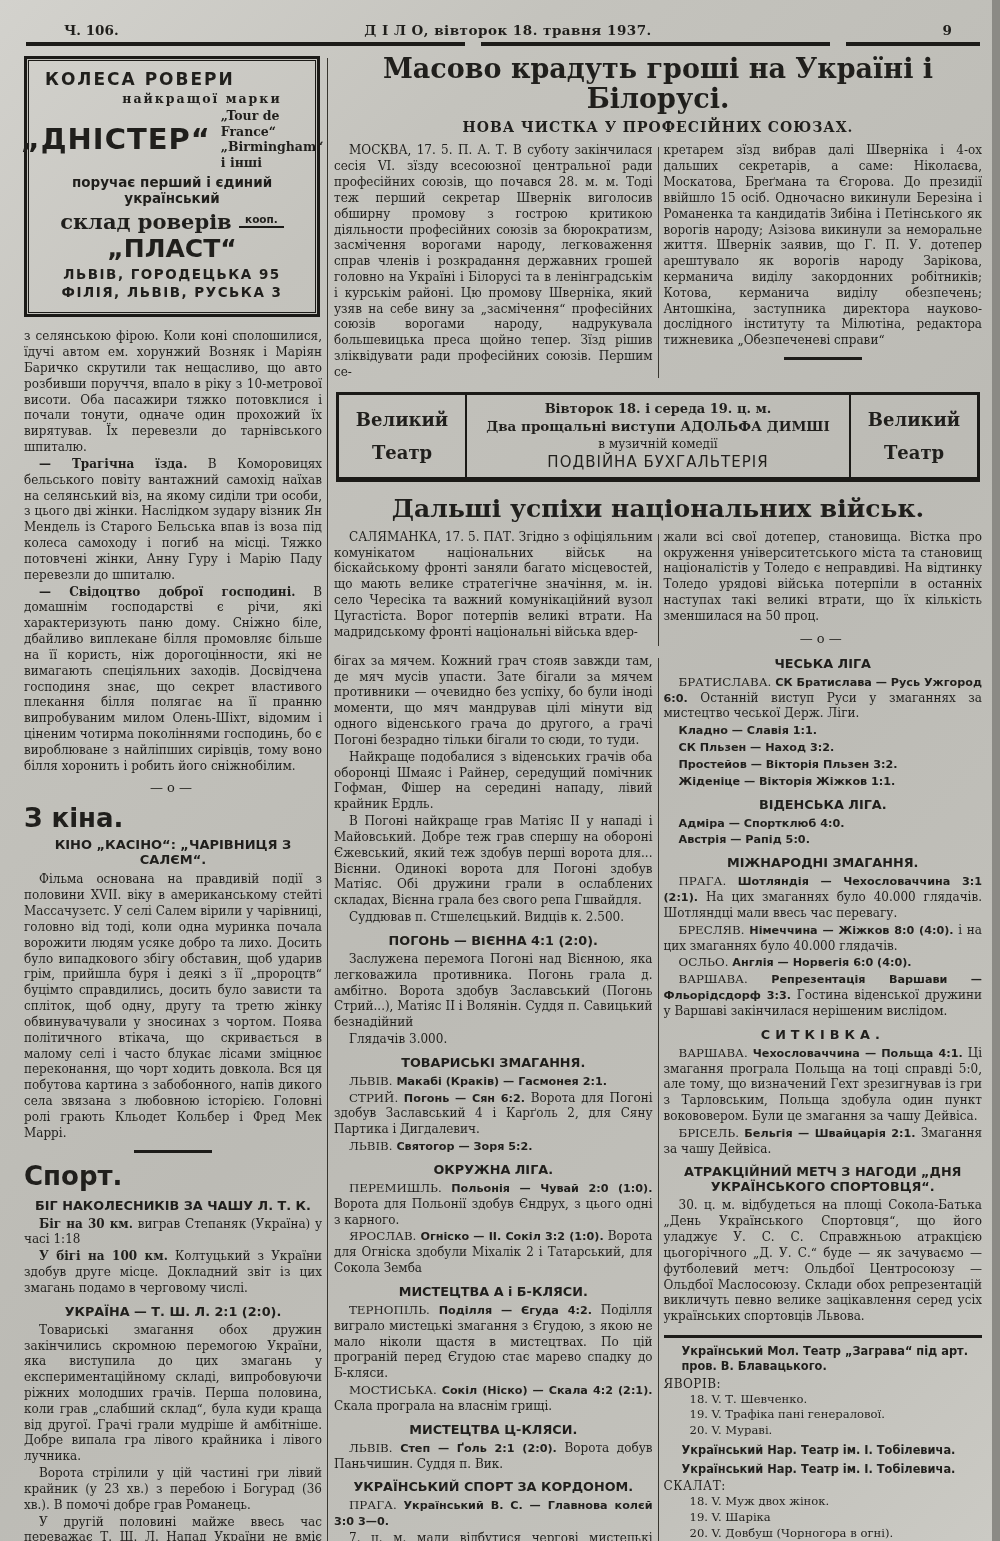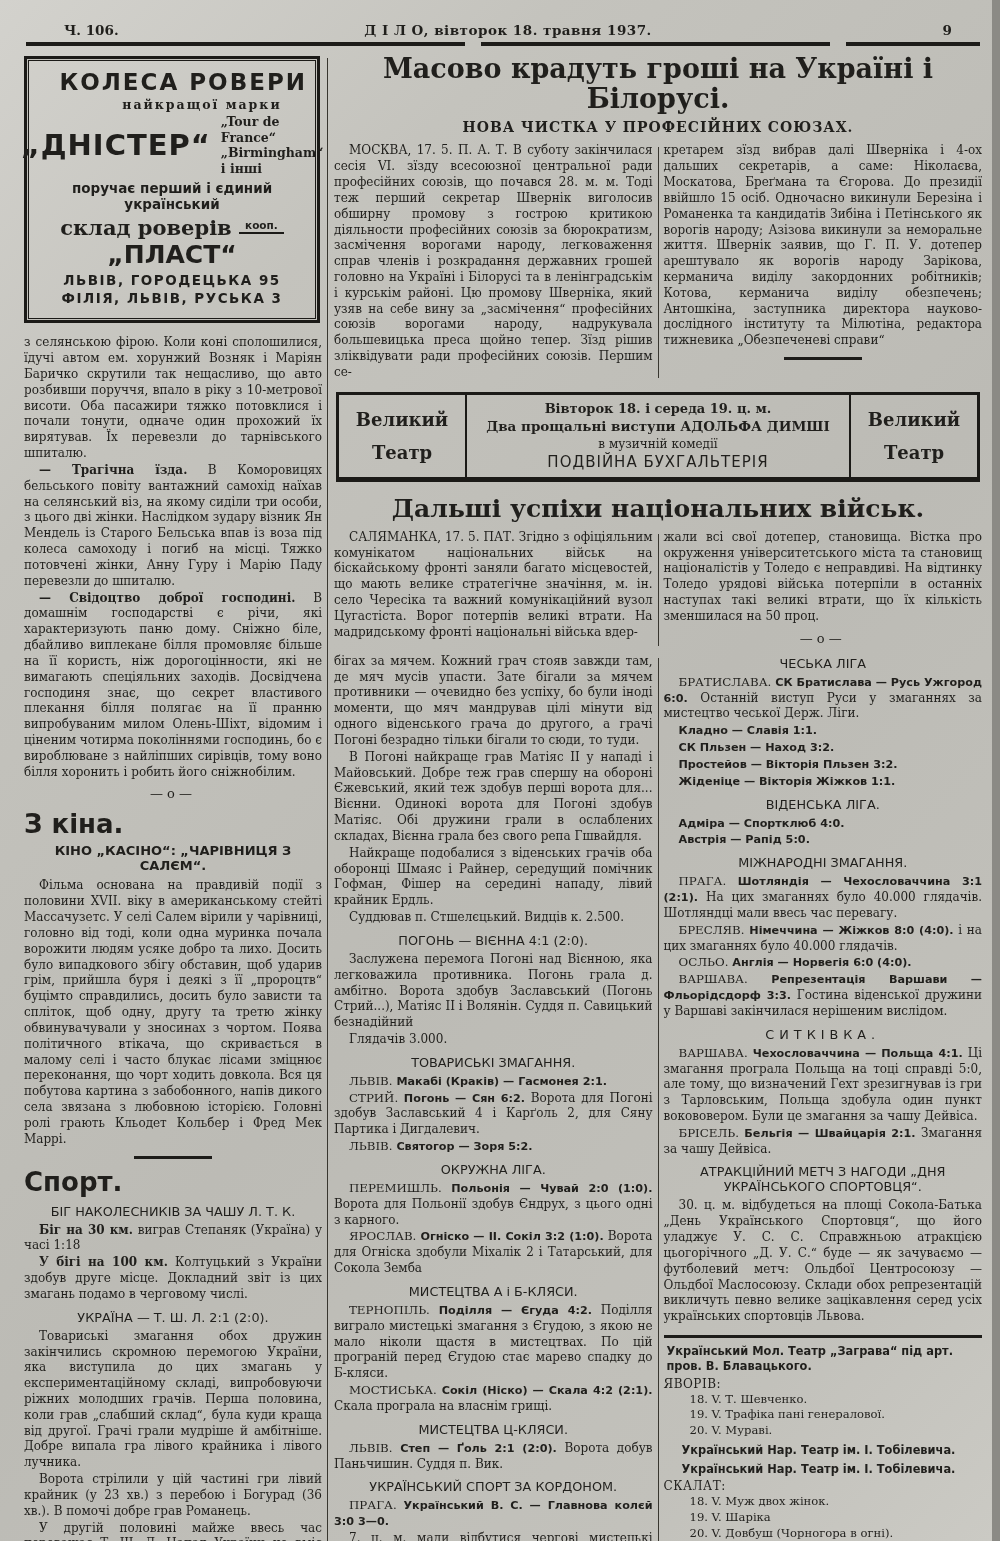--- a/index.html
+++ b/index.html
@@ -21,21 +21,21 @@
   
   .p{margin:0 0 1px 0;text-indent:15px;text-align:justify;font-size:12px;line-height:1.32;}
   .noind{text-indent:0;}
   .b{font-weight:bold;}
   .sansb{font-family:"DejaVu Sans",sans-serif;font-weight:bold;font-size:11.2px;}
   .odiv{text-align:center;font-size:13px;letter-spacing:4px;margin:6px 0 4px 0;}
   .shortrule{width:78px;height:3px;background:#1d1c19;margin:8px auto 8px auto;}
   
   .ad{border:3px solid #1b1a17;box-shadow:inset 0 0 0 1px #c2c1bb, inset 0 0 0 2px #1b1a17;
     padding:10px 10px 12px 10px;margin:2px 2px 12px 0;text-align:center;}
-  .ad .t1{font-family:"DejaVu Sans",sans-serif;font-weight:bold;font-size:23px;letter-spacing:2px;text-align:right;padding-left:8px;}
+  .ad .t1{font-family:"DejaVu Sans",sans-serif;font-weight:bold;font-size:17px;letter-spacing:2px;text-align:left;padding-left:8px;}
   .ad .t2{font-weight:bold;font-size:12.5px;letter-spacing:2px;margin:2px 0 2px 60px;}
   .ad .brandrow{display:flex;align-items:center;justify-content:center;gap:10px;margin:2px 0;}
   .ad .brand{font-family:"DejaVu Sans",sans-serif;font-weight:bold;font-size:29px;letter-spacing:1px;}
   .ad .notes{font-weight:bold;font-size:12.5px;text-align:left;line-height:1.25;}
   .ad .t3{font-family:"DejaVu Sans",sans-serif;font-weight:bold;font-size:13.5px;margin:3px 0;}
   .ad .storerow{font-weight:bold;font-size:21px;margin:2px 0;}
   .ad .koop{font-size:10.5px;font-family:"DejaVu Sans",sans-serif;border-bottom:2px solid #1b1a17;
     display:inline-block;vertical-align:6px;padding:0 6px 1px 6px;text-align:center;}
   .ad .plast{font-family:"DejaVu Sans",sans-serif;font-weight:bold;font-size:25px;}
   .ad .addr{font-family:"DejaVu Sans",sans-serif;font-weight:bold;font-size:13.5px;letter-spacing:1.5px;line-height:1.4;}
@@ -51,21 +51,21 @@
   .theadbox .side.first{border-left:none;} .theadbox .side.last{border-right:none;}
   .theadbox .mid{padding:6px 8px;text-align:center;}
   .theadbox .mid .l1{font-size:13px;font-weight:bold;}
   .theadbox .mid .l2{font-size:13.5px;font-weight:bold;margin-top:2px;}
   .theadbox .mid .l3{font-size:12px;margin-top:3px;}
   .theadbox .mid .l4{font-family:"DejaVu Sans",sans-serif;font-weight:normal;font-size:15px;margin-top:2px;letter-spacing:1px;}
   .headline2{font-size:25px;font-weight:bold;text-align:center;margin:2px 0 7px 0;}
   
   .bigsec{font-family:"DejaVu Sans",sans-serif;font-weight:bold;font-size:26px;margin:8px 0 4px 0;}
   .kinosub{font-family:"DejaVu Sans",sans-serif;font-weight:bold;font-size:13px;text-align:center;margin:2px 0 5px 0;}
-  .sportsub{font-family:"DejaVu Sans",sans-serif;font-weight:normal;font-size:12.8px;text-align:center;margin:7px 0 4px 0;}
+  .sportsub{font-family:"DejaVu Sans",sans-serif;font-weight:bold;font-size:12.8px;text-align:center;margin:7px 0 4px 0;}
   .spaced{letter-spacing:5px;}
   .city{font-size:11.8px;}
   .heavyrule{height:3px;background:#1d1c19;margin:10px 0 6px 0;}
   .theatreshead{font-size:20px;font-weight:bold;text-align:center;margin:2px 0 6px 0;}
   .tbold{font-family:"DejaVu Sans",sans-serif;font-weight:bold;font-size:11.4px;margin:4px 0 2px 0;line-height:1.3;}
   .tcity{font-size:12px;letter-spacing:.5px;margin:3px 0 1px 0;}
   .titem{margin:0 0 0 26px;font-size:11.6px;line-height:1.35;}
 </style>
 </head>
 <body>
@@ -169,22 +169,22 @@
         <div>
           <p class="p noind">жали всі свої дотепер, становища. Вістка про окруження університетського міста та становищ націоналістів у Толедо є неправдиві. На відтинку Толедо урядові війська потерпіли в останніх наступах такі великі втрати, що їх кількість зменшилася на 50 проц.</p>
           <div class="odiv">—о—</div>
         </div>
       </div>
 
       <div class="twocol" style="margin-top:4px">
 
         <div>
           <p class="p noind">бігах за мячем. Кожний грач стояв завжди там, де мяч мусів упасти. Зате бігали за мячем противники — очевидно без успіху, бо були іноді моменти, що мяч мандрував цілі мінути від одного віденського грача до другого, а грачі Погоні безрадно тільки бігали то сюди, то туди.</p>
+          <p class="p">Найкраще подобалися з віденських грачів оба оборонці Шмаяс і Райнер, середущий помічник Гофман, Фішер на середині нападу, лівий крайник Ердль.</p>
           <p class="p">В Погоні найкраще грав Матіяс II у нападі і Майовський. Добре теж грав спершу на обороні Єжевський, який теж здобув перші ворота для... Вієнни. Одинокі ворота для Погоні здобув Матіяс. Обі дружини грали в ослаблених складах, Вієнна грала без свого репа Гшвайдля.</p>
-          <p class="p">Найкраще подобалися з віденських грачів оба оборонці Шмаяс і Райнер, середущий помічник Гофман, Фішер на середині нападу, лівий крайник Ердль.</p>
           <p class="p">Суддював п. Стшелєцький. Видців к. 2.500.</p>
           <div class="sportsub">ПОГОНЬ — ВІЄННА 4:1 (2:0).</div>
           <p class="p">Заслужена перемога Погоні над Вієнною, яка легковажила противника. Погонь грала д. амбітно. Ворота здобув Заславський (Погонь Стрий...), Матіяс II і Волянін. Суддя п. Савицький безнадійний</p>
           <p class="p">Глядачів 3.000.</p>
           <div class="sportsub">ТОВАРИСЬКІ ЗМАГАННЯ.</div>
           <p class="p"><span class="city">ЛЬВІВ.</span> <span class="sansb">Макабі (Краків) — Гасмонея 2:1.</span><span></span></p>
           <p class="p"><span class="city">СТРИЙ.</span> <span class="sansb">Погонь — Сян 6:2.</span><span> Ворота для Погоні здобув Заславський 4 і Карґоль 2, для Сяну Партика і Дигдалевич.</span></p>
           <p class="p"><span class="city">ЛЬВІВ.</span> <span class="sansb">Святогор — Зоря 5:2.</span><span></span></p>
           <div class="sportsub">ОКРУЖНА ЛІГА.</div>
           <p class="p"><span class="city">ПЕРЕМИШЛЬ.</span> <span class="sansb">Польонія — Чувай 2:0 (1:0).</span><span> Ворота для Польонії здобув Єндрух, з цього одні з карного.</span></p>
@@ -217,21 +217,21 @@
           <p class="p"><span class="city">БРЕСЛЯВ.</span> <span class="sansb">Німеччина — Жіжков 8:0 (4:0).</span><span> і на цих змаганнях було 40.000 глядачів.</span></p>
           <p class="p"><span class="city">ОСЛЬО.</span> <span class="sansb">Англія — Норвегія 6:0 (4:0).</span><span></span></p>
           <p class="p"><span class="city">ВАРШАВА.</span> <span class="sansb">Репрезентація Варшави — Фльорідсдорф 3:3.</span><span> Гостина віденської дружини у Варшаві закінчилася нерішеним вислідом.</span></p>
           <div class="sportsub spaced">СИТКІВКА.</div>
           <p class="p"><span class="city">ВАРШАВА.</span> <span class="sansb">Чехословаччина — Польща 4:1.</span><span> Ці змагання програла Польща на тоці справді 5:0, але тому, що визначений Гехт зрезигнував із гри з Тарловським, Польща здобула один пункт вокововером. Були це змагання за чашу Дейвіса.</span></p>
           <p class="p"><span class="city">БРІСЕЛЬ.</span> <span class="sansb">Бельгія — Швайцарія 2:1.</span><span> Змагання за чашу Дейвіса.</span></p>
           <div class="sportsub">АТРАКЦІЙНИЙ МЕТЧ З НАГОДИ „ДНЯ УКРАЇНСЬКОГО СПОРТОВЦЯ“.</div>
           <p class="p">30. ц. м. відбудеться на площі Сокола-Батька „День Українського Спортовця“, що його уладжує У. С. С. Справжньою атракцією цьогорічного „Д. У. С.“ буде — як зачуваємо — футболевий метч: Ольдбої Центросоюзу — Ольдбої Маслосоюзу. Склади обох репрезентацій викличуть певно велике зацікавлення серед усіх українських спортовців Львова.</p>
 
           <div class="heavyrule"></div>
-          <p class="tbold" style="margin-left:3px">Український Мол. Театр „Заграва“ під арт. пров. В. Блавацького.</p>
+          <p class="tbold" style="margin-left:18px">Український Мол. Театр „Заграва“ під арт. пров. В. Блавацького.</p>
           <p class="tcity">ЯВОРІВ:</p>
           <p class="titem">18. V. Т. Шевченко.</p>
           <p class="titem">19. V. Трафіка пані генералової.</p>
           <p class="titem">20. V. Мураві.</p>
           <p class="tbold" style="margin-left:18px">Український Нар. Театр ім. І. Тобілевича.</p>
           <p class="tbold" style="margin-left:18px">Український Нар. Театр ім. І. Тобілевича.</p>
           <p class="tcity">СКАЛАТ:</p>
           <p class="titem">18. V. Муж двох жінок.</p>
           <p class="titem">19. V. Шаріка</p>
           <p class="titem">20. V. Довбуш (Чорногора в огні).</p>

